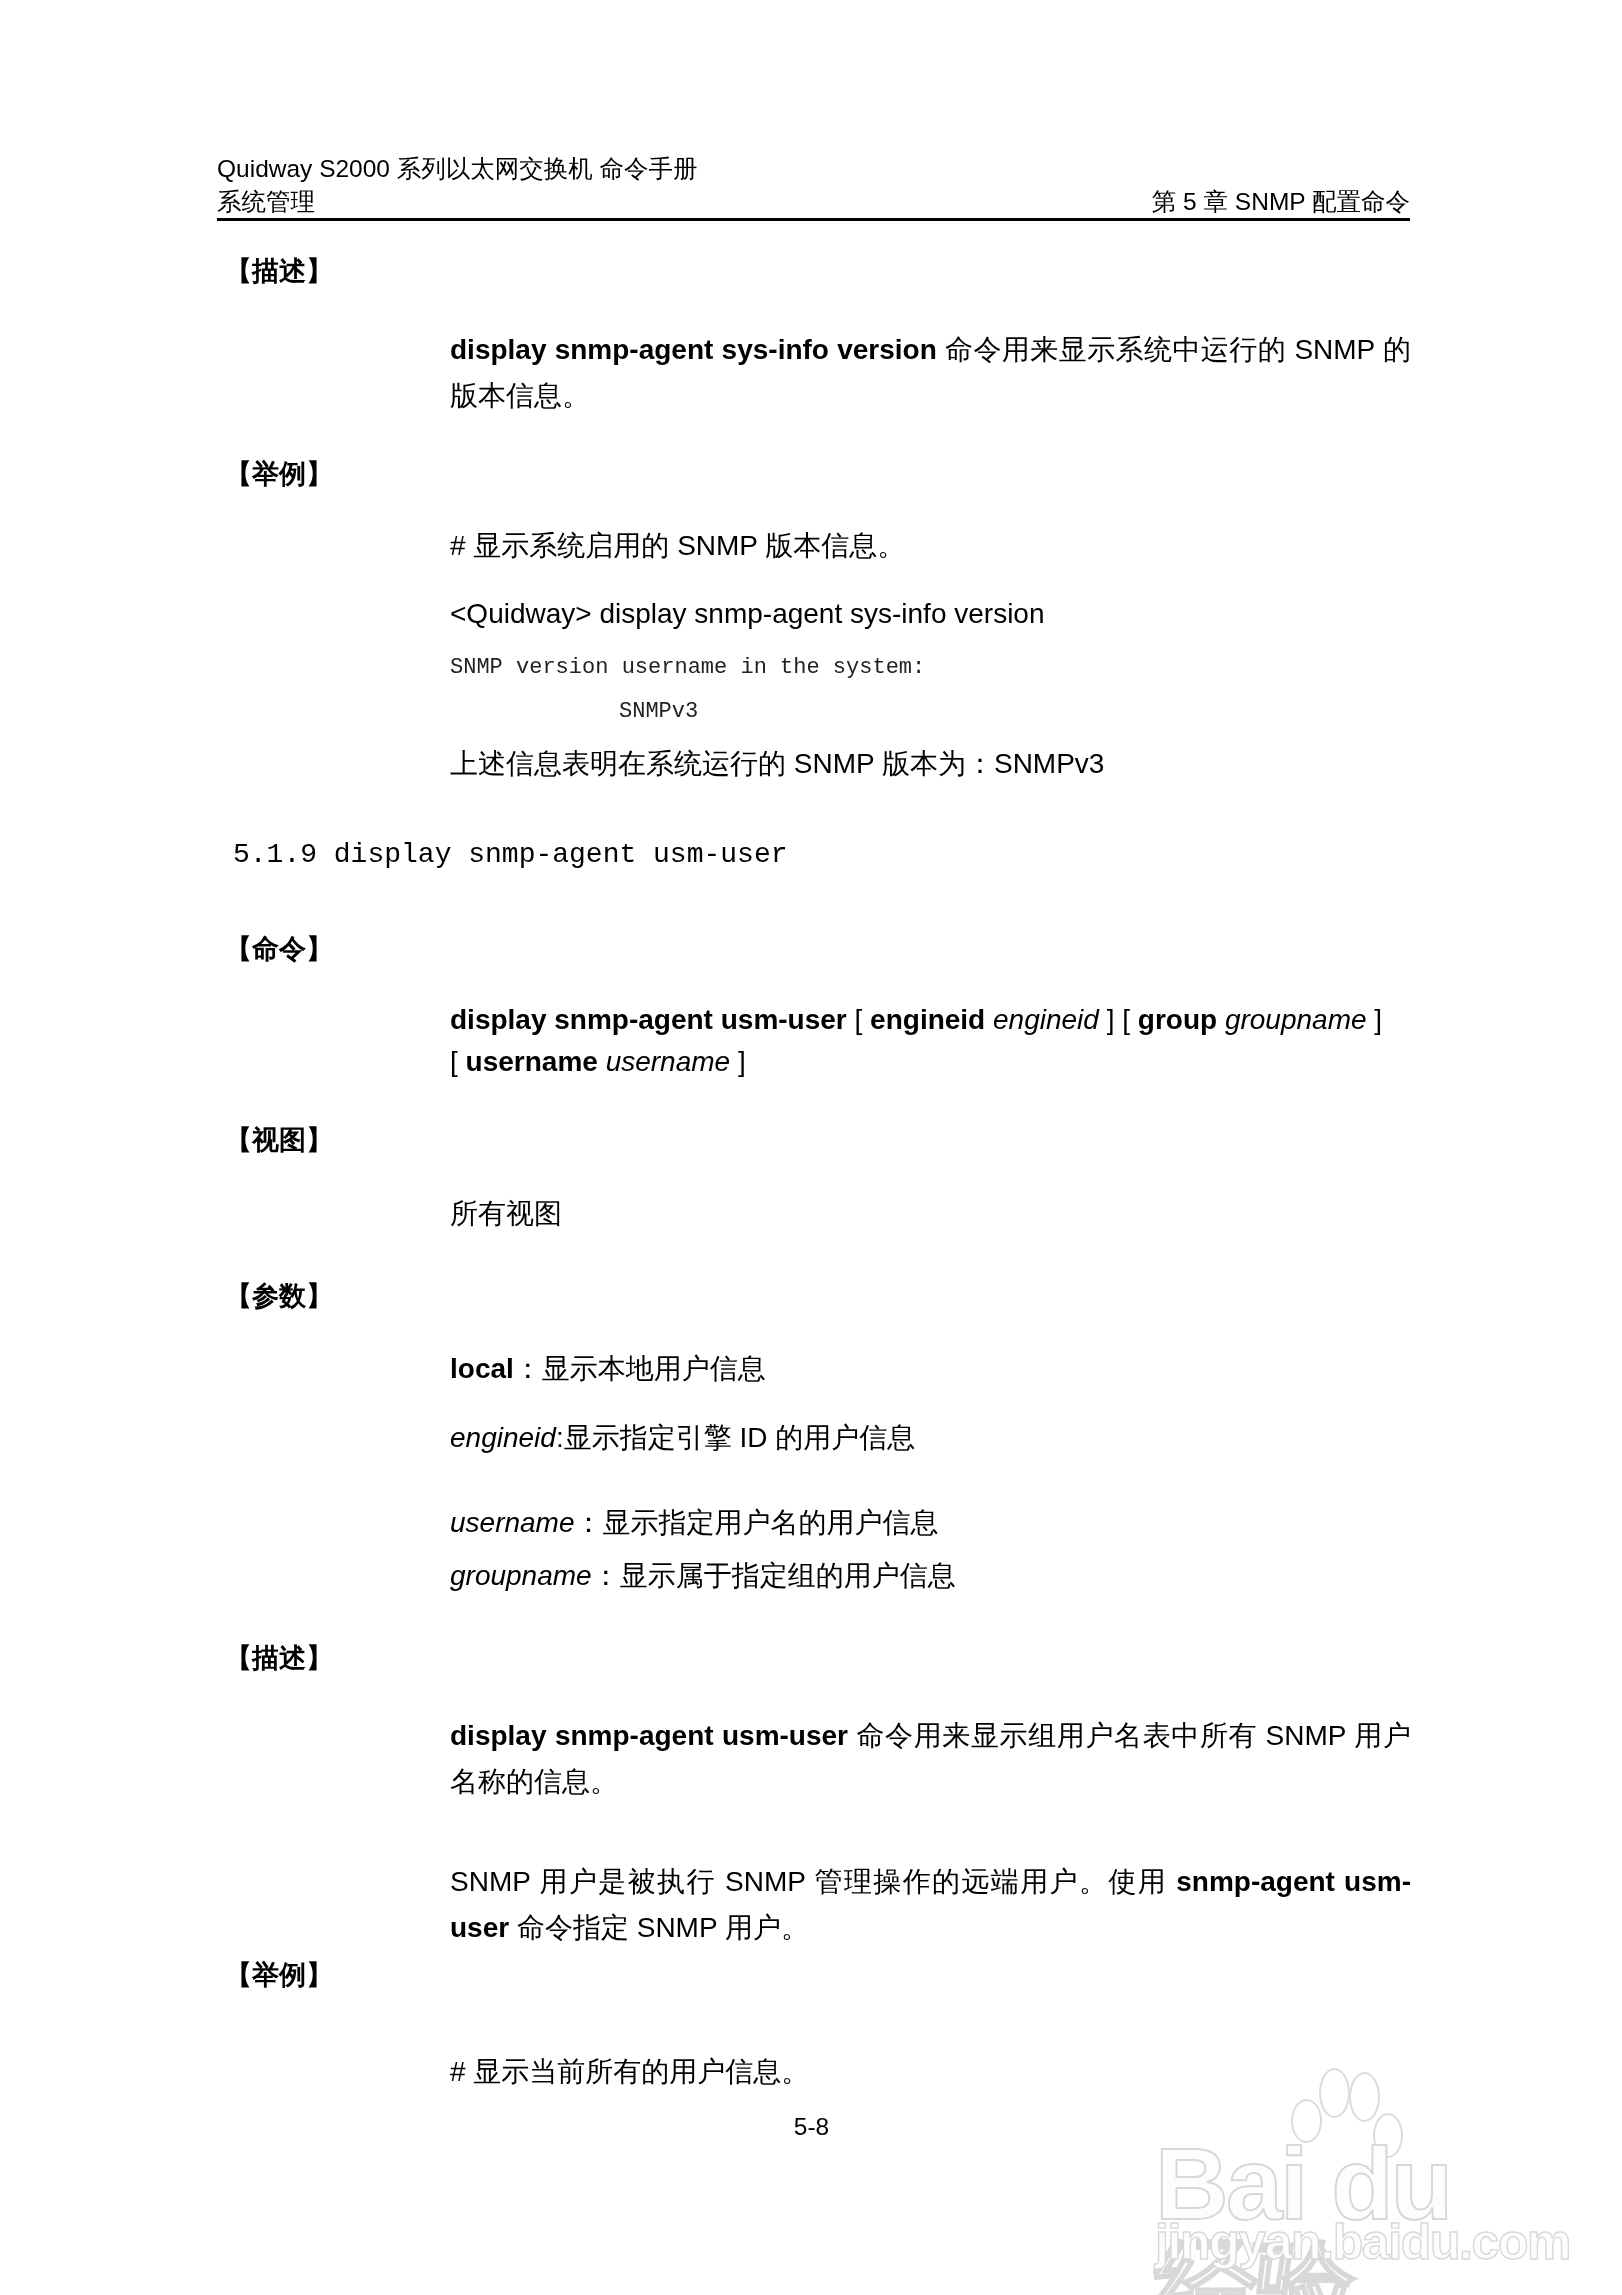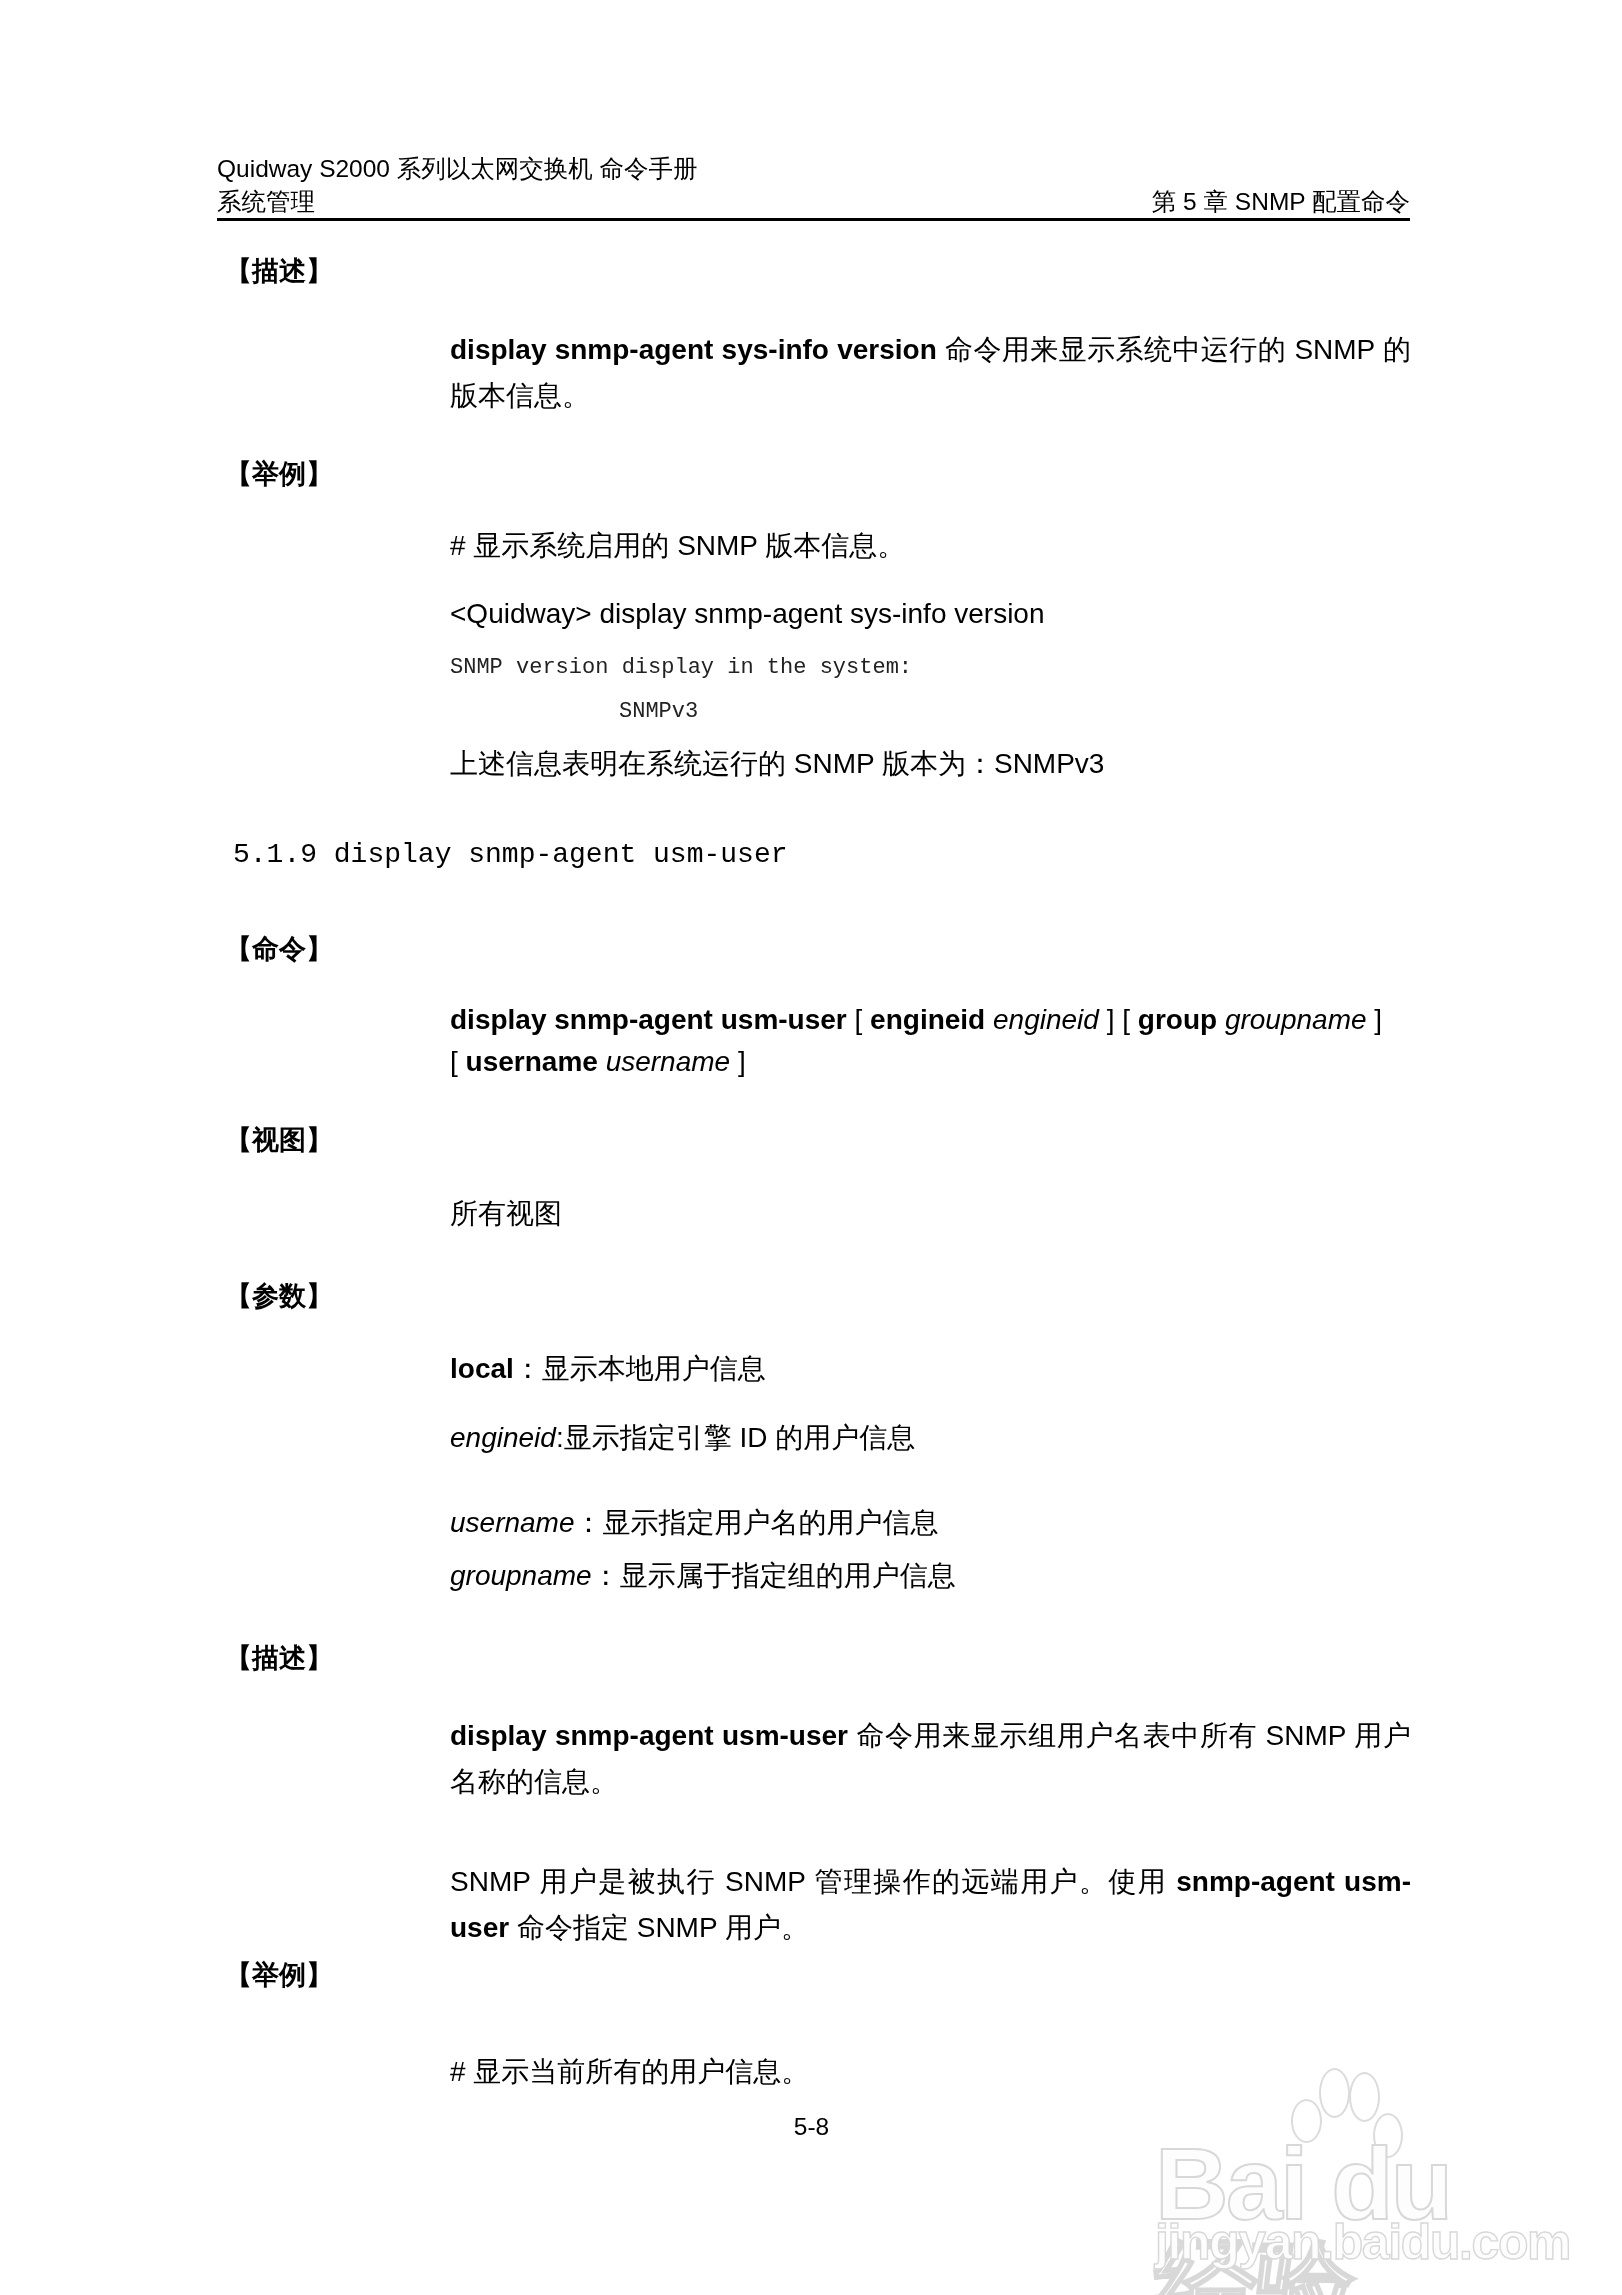--- a/index.html
+++ b/index.html
@@ -33,21 +33,21 @@
 <div class="rule"></div>
 
 <div class="abs label" style="top:256px;">【描述】</div>
 <div class="abs body wrap just" style="top:327px; line-height:46px;">
   <b>display snmp-agent sys-info version</b><span> 命令用来显示系统中运行的 SNMP 的版本信息。</span>
 </div>
 
 <div class="abs label" style="top:459px;">【举例】</div>
 <div class="abs body" style="top:530px;"># 显示系统启用的 SNMP 版本信息。</div>
 <div class="abs body" style="top:598px;">&lt;Quidway&gt; display snmp-agent sys-info version</div>
-<div class="abs mono" style="left:450px; top:656px;">SNMP version display in the system:</div>
+<div class="abs mono" style="left:450px; top:656px;">SNMP version username in the system:</div>
 <div class="abs mono" style="left:619px; top:700px;">SNMPv3</div>
 <div class="abs body" style="top:748px;">上述信息表明在系统运行的 SNMP 版本为：SNMPv3</div>
 
 <div class="abs h2" style="top:836px;">5.1.9  display snmp-agent usm-user</div>
 
 <div class="abs label" style="top:934px;">【命令】</div>
 <div class="abs body" style="top:1004px;">
   <b>display snmp-agent usm-user</b><span> [ </span><b>engineid</b> <i>engineid</i><span> ] [ </span><b>group</b> <i>groupname</i><span> ]</span>
 </div>
 <div class="abs body" style="top:1046px;">

